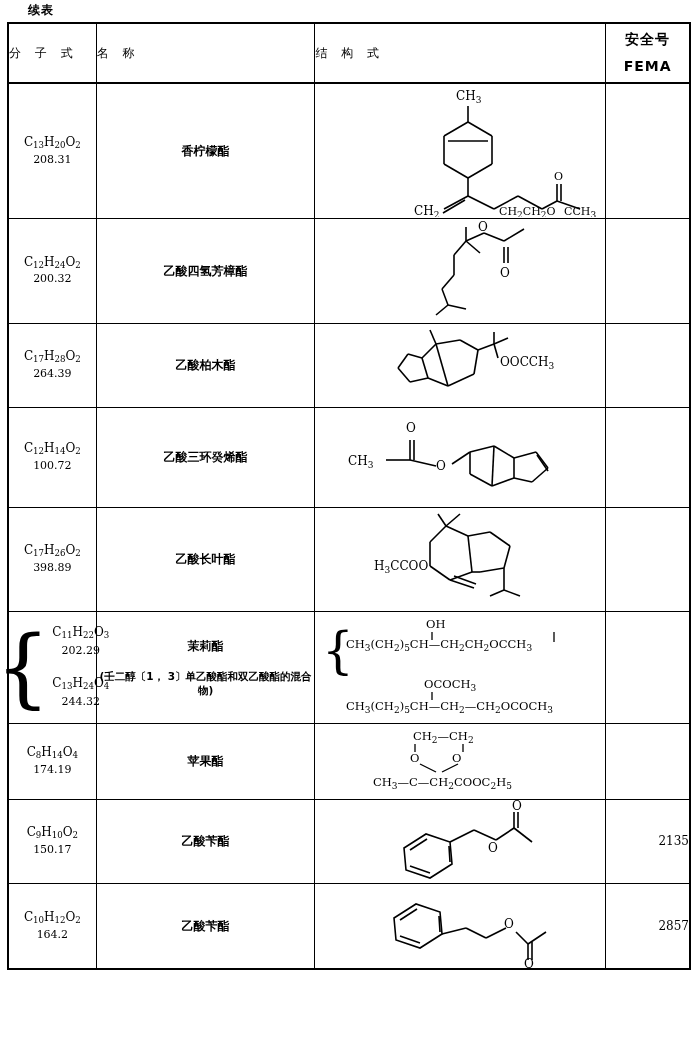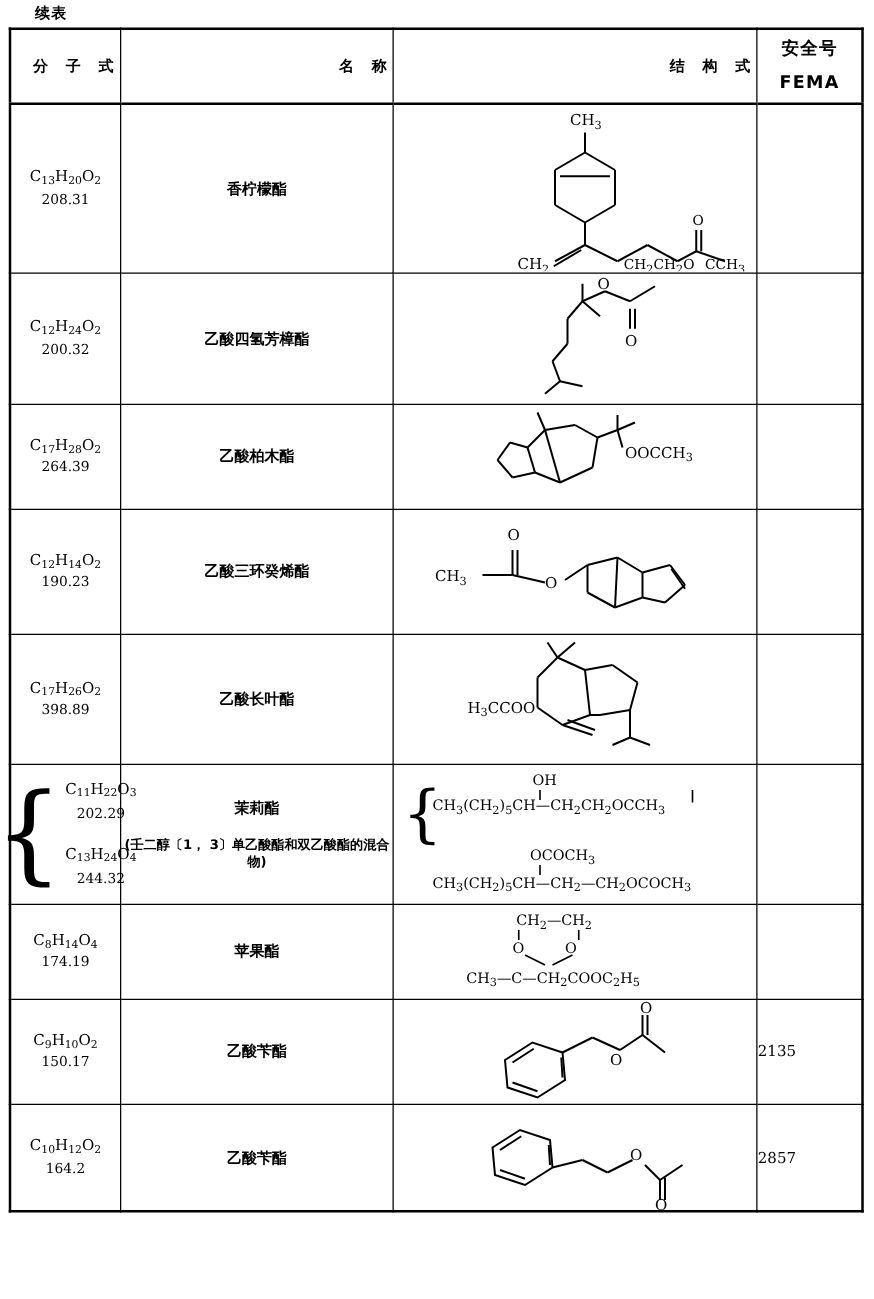--- a/index.html
+++ b/index.html
@@ -49,23 +49,23 @@
   .col-struct { width: 290px; }
   .col-fema { width: 84px; }
 
   thead td {
     height: 58px;
     text-align: center;
     border-bottom: 2px solid #000 !important;
   }
   .hdr {
     font-size: 12px;
-    font-weight: bold;
+    font-weight: normal;
     letter-spacing: 5px;
-    text-align: right;
+    text-align: left;
   }
   .hdr-2line {
     font-size: 14px;
     font-weight: bold;
     line-height: 1.9;
     text-align: center;
     letter-spacing: 1px;
   }
   .formula-cell {
     text-align: center;
@@ -82,21 +82,21 @@
     padding: 0 6px;
   }
   .name-cell .sub {
     font-size: 10.5px;
     font-weight: bold;
     display: block;
     margin-top: 14px;
     line-height: 1.35;
   }
   .fema-cell {
-    text-align: left;
+    text-align: right;
     font-size: 12px;
     font-family: "DejaVu Serif", "Liberation Serif", serif;
   }
   .struct-cell {
     position: relative;
     overflow: hidden;
   }
   .struct-cell svg { display: block; margin: 0 auto; }
   sub { font-size: 0.72em; vertical-align: -0.25em; }
   .brace {
@@ -251,21 +251,21 @@
             </g>
             <text x="182" y="42" font-size="12" font-family="DejaVu Serif, serif">OOCCH<tspan font-size="9" dy="3">3</tspan></text>
           </svg>
         </td>
         <td class="fema-cell"></td>
       </tr>
 
       <tr style="height:100px">
         <td class="formula-cell">
           <div>C<sub>12</sub>H<sub>14</sub>O<sub>2</sub></div>
-          <div class="mw">190.23</div>
+          <div class="mw">100.72</div>
         </td>
         <td class="name-cell">
           <span>乙酸三环癸烯酯</span>
         </td>
         <td class="struct-cell">
           <svg width="285" height="98" viewBox="0 0 285 98">
             <g stroke="#000" stroke-width="1.6" fill="none">
               <line x1="68" y1="52" x2="92" y2="52"></line>
               <line x1="92" y1="52" x2="92" y2="32"></line>
               <line x1="96" y1="52" x2="96" y2="32"></line>

